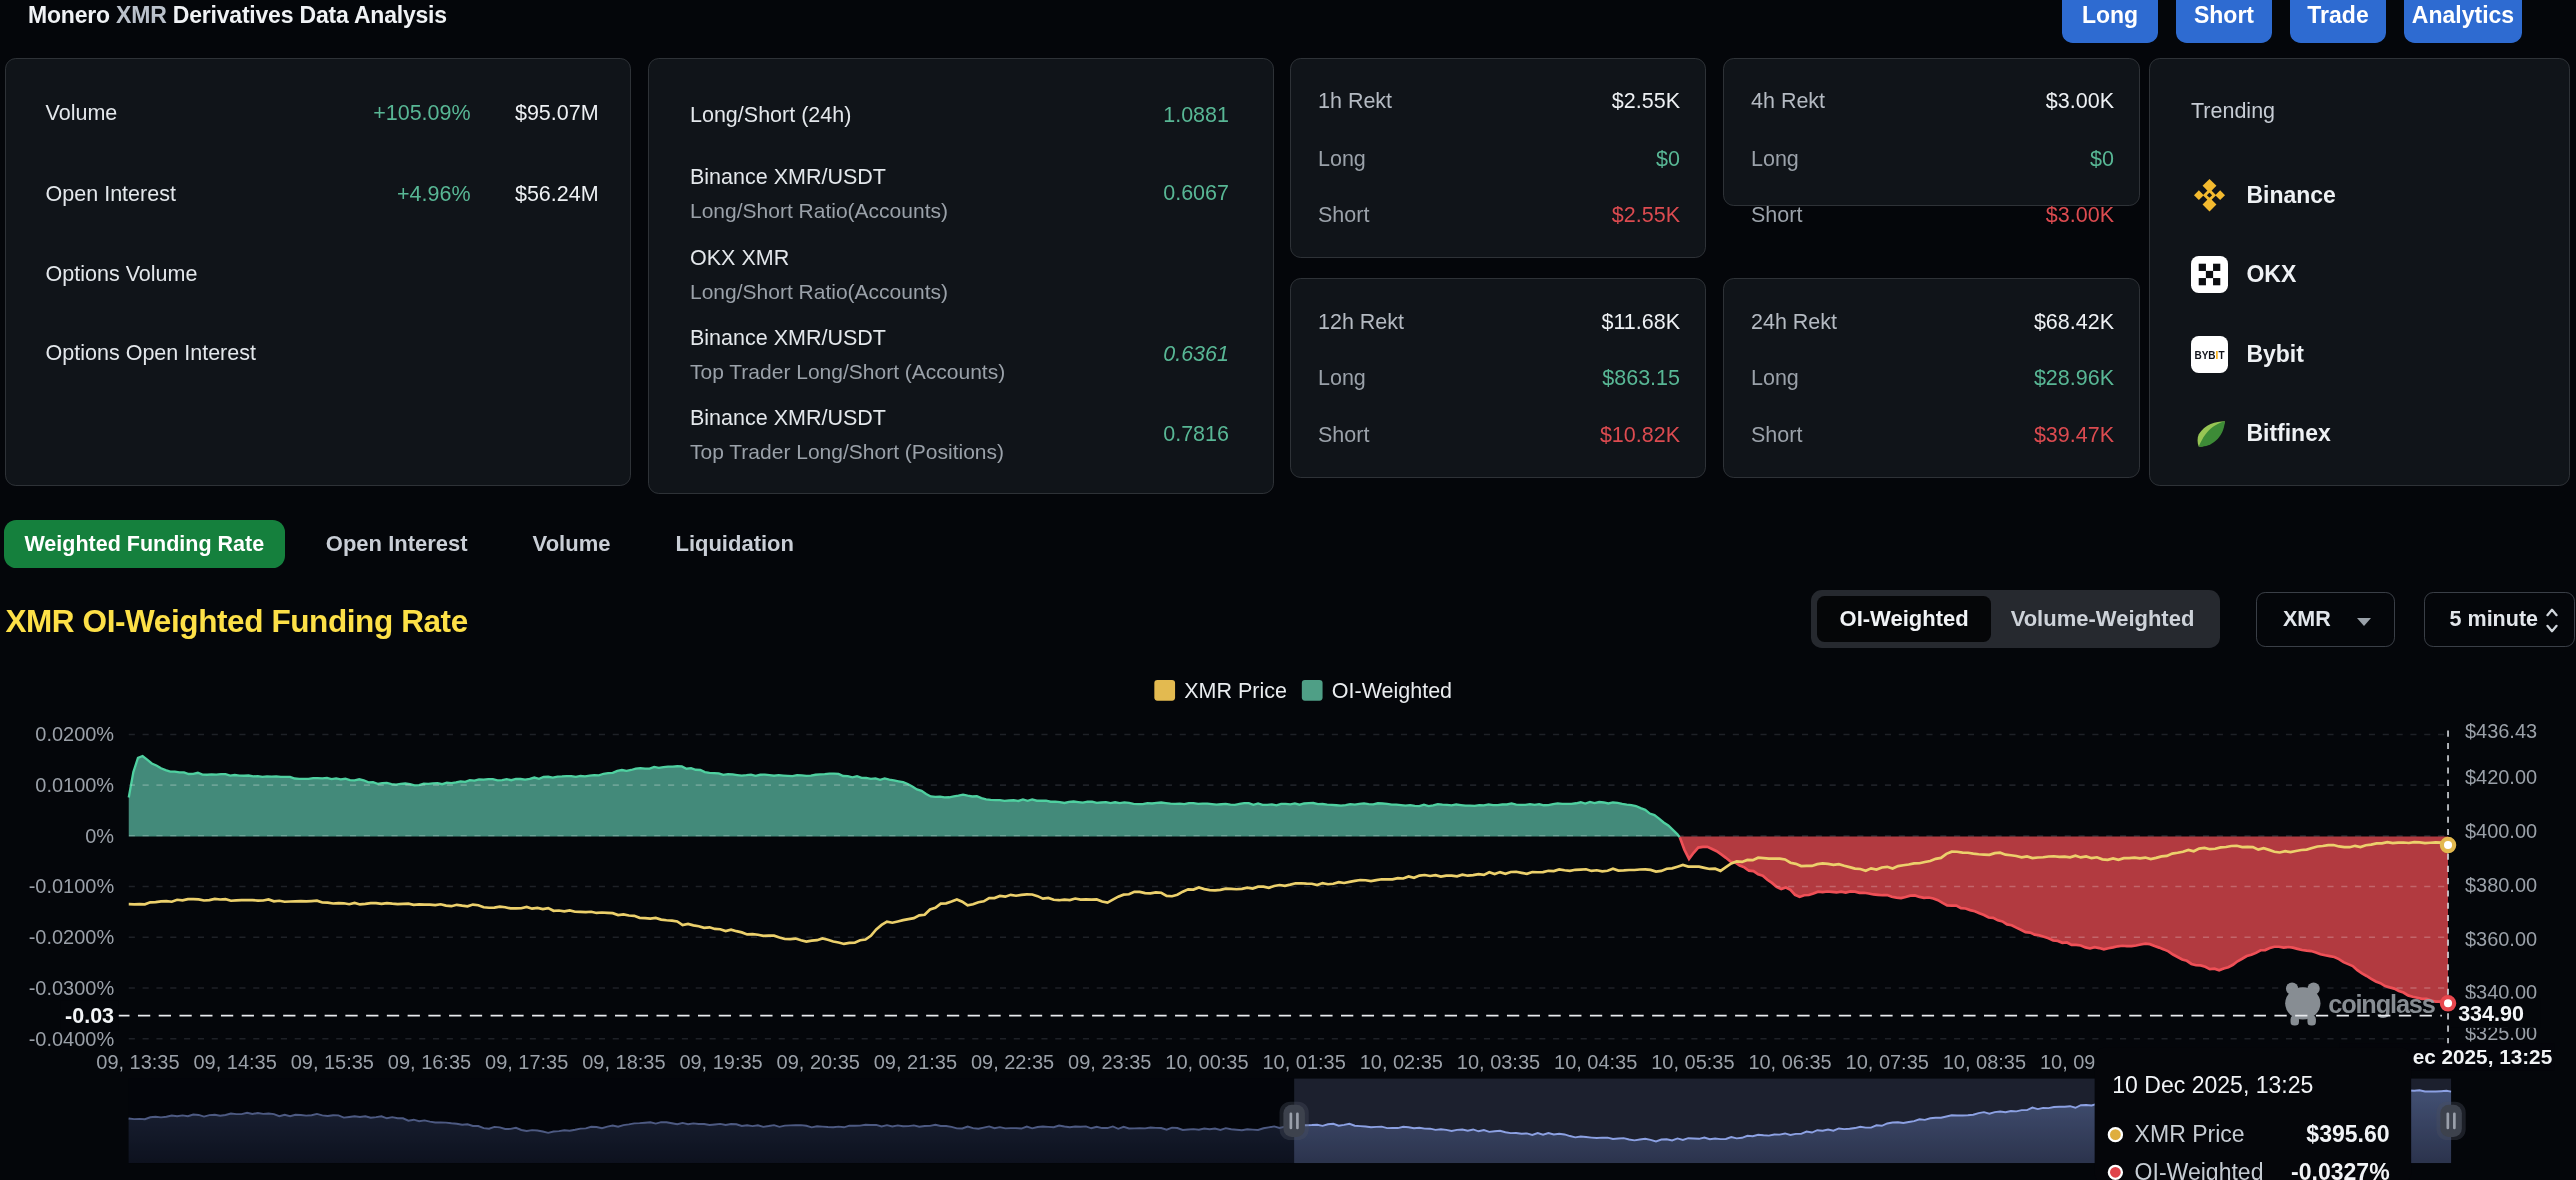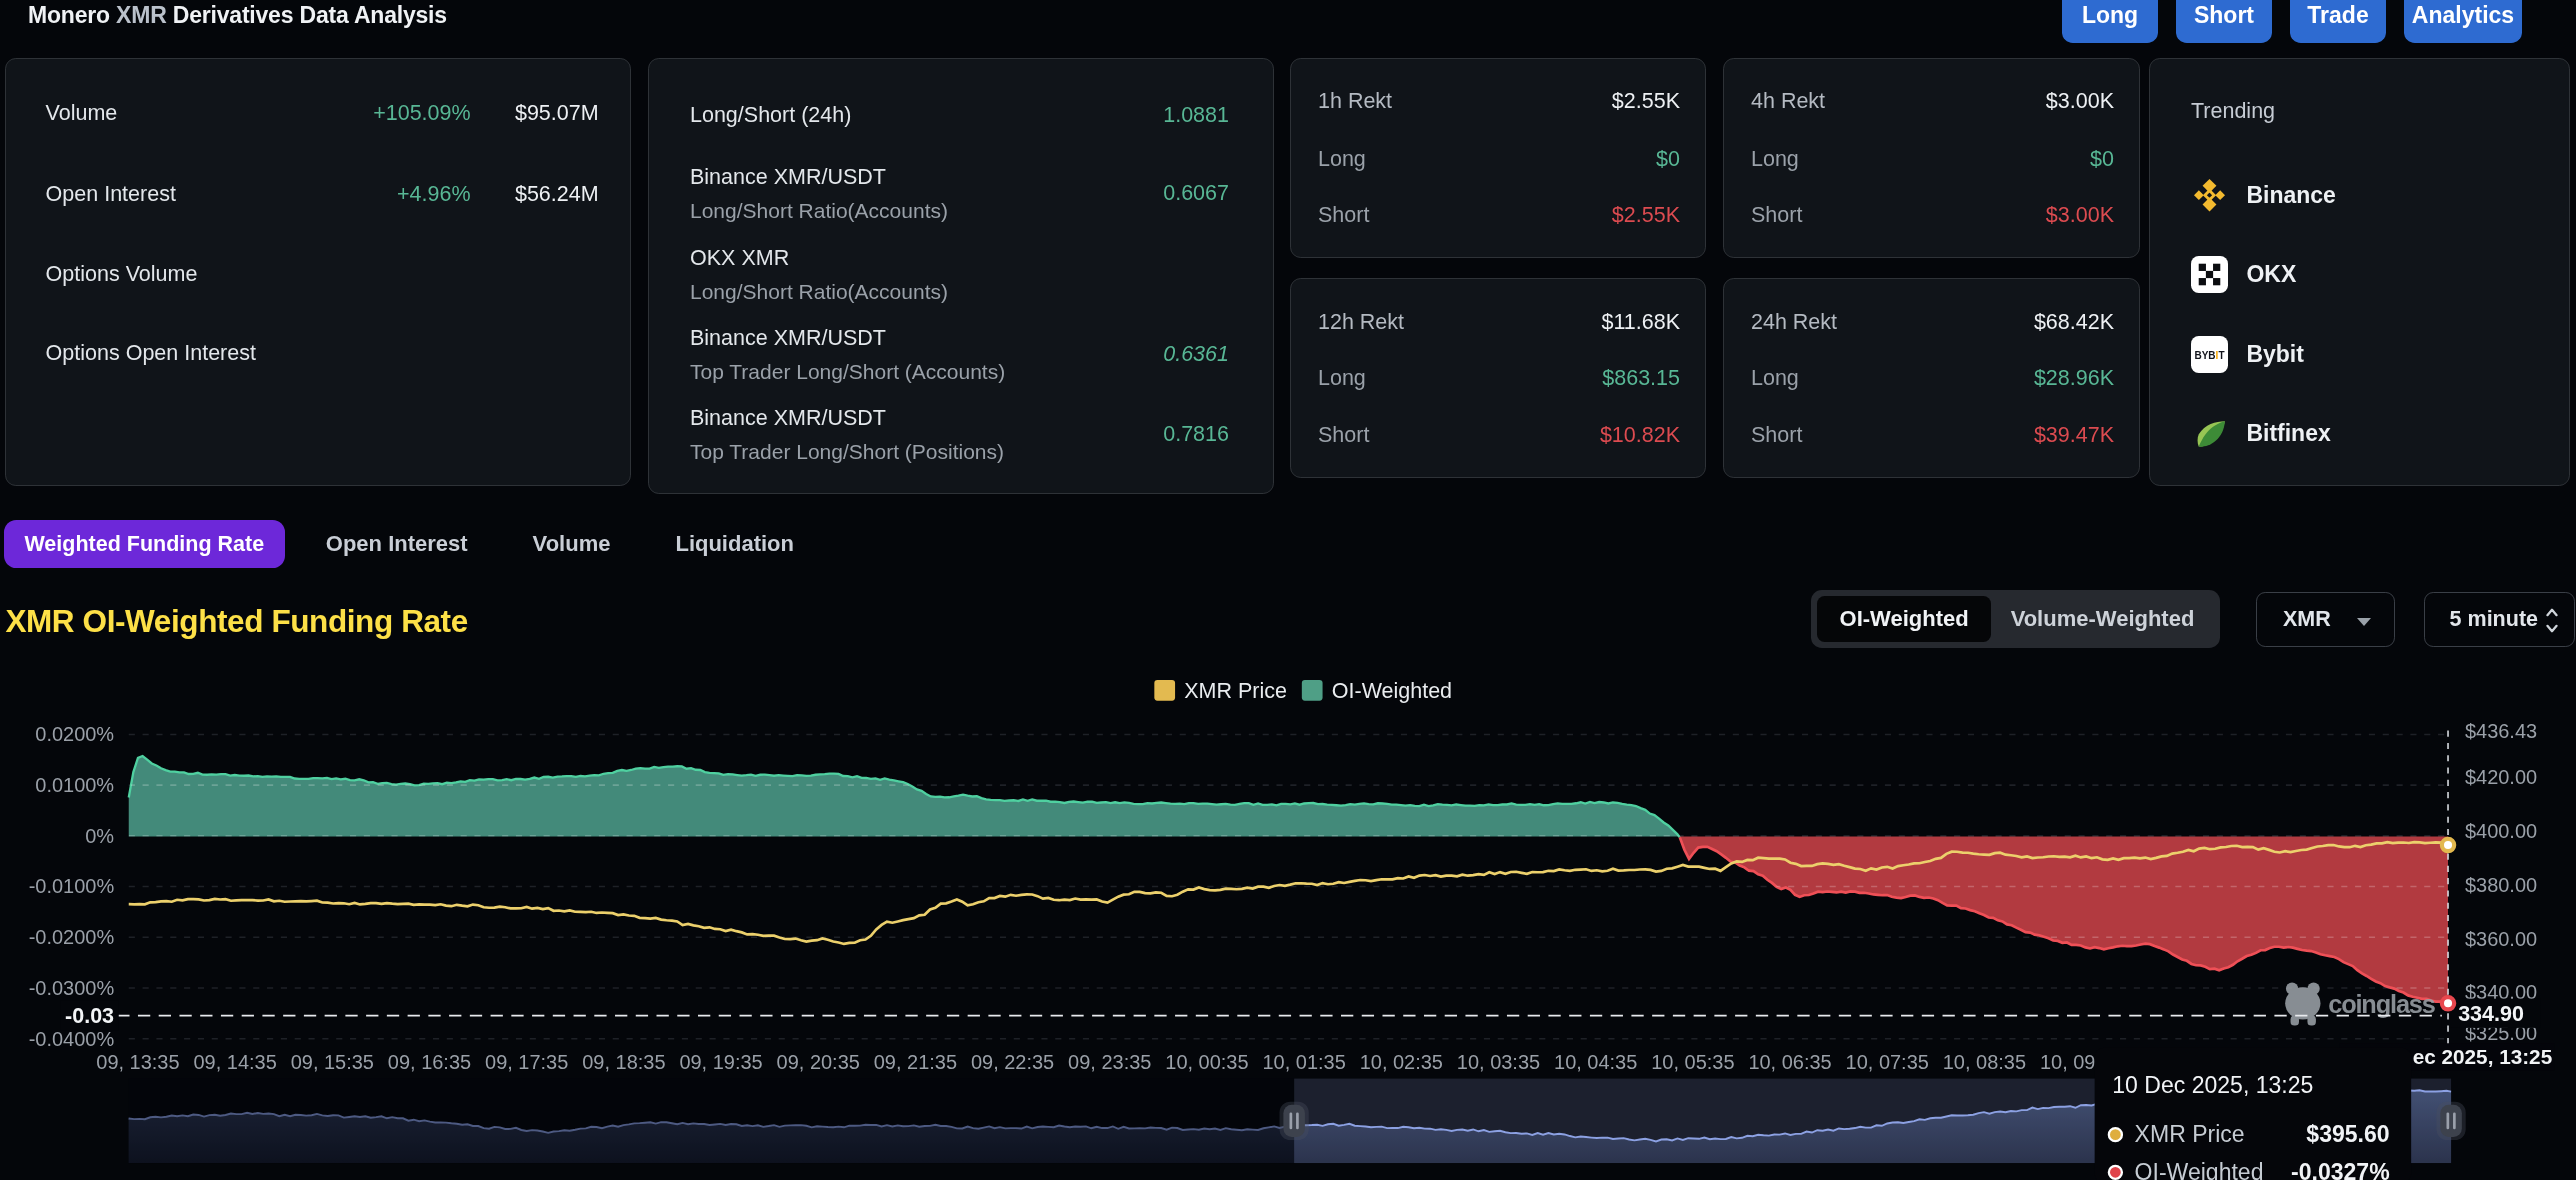--- a/index.html
+++ b/index.html
@@ -4,21 +4,21 @@
   * { margin:0; padding:0; box-sizing:border-box; }
   html,body { width:2576px; height:1180px; overflow:hidden; background:#04060a; font-family:"Liberation Sans", sans-serif; }
   #page { position:relative; width:2576px; height:1180px; background:#04060a; }
   .title { position:absolute; left:28px; top:2.3px; font-size:23px; font-weight:700; color:#f0f2f5; letter-spacing:-0.2px; }
   .title .xmr { color:#bac1cb; }
   .tbtn { position:absolute; top:-12.3px; height:55px; border-radius:10.8px; background:#2e6bd1; color:#fff; font-size:23px; font-weight:700; display:flex; align-items:center; justify-content:center; }
   .card { position:absolute; background:#101419; border:1.5px solid #2e3237; border-radius:10.8px; }
   .c1 { left:4.6px; top:58px; width:626px; height:428px; }
   .c2 { left:648px; top:58px; width:626px; height:436px; }
   .rk1 { left:1290px; top:58px; width:416px; height:200px; }
-  .rk2 { left:1723px; top:58px; width:417px; height:200px; }
+  .rk2 { left:1723px; top:58px; width:417px; height:148px; }
   .rk3 { left:1290px; top:278px; width:416px; height:200px; }
   .rk4 { left:1723px; top:278px; width:417px; height:200px; }
   .tr { left:2149px; top:58px; width:421px; height:428px; }
   .row { position:absolute; left:40px; right:31px; height:34px; display:flex; align-items:center; }
   .row .lb { flex:1; font-size:21.5px; color:#e3e7eb; }
   .row .pct { width:131px; text-align:right; font-size:21.5px; color:#58b795; }
   .row .val { width:128px; text-align:right; font-size:21.5px; color:#eef1f4; font-weight:500; }
   .grp { position:absolute; left:41px; right:44px; }
   .grp .t1 { font-size:21.5px; color:#e3e7eb; }
   .grp .t2 { font-size:21px; color:#9aa1a9; margin-top:8.5px; }
@@ -26,21 +26,21 @@
   .rrow { position:absolute; left:27px; right:25px; height:34px; display:flex; align-items:flex-start; justify-content:space-between; }
   .rrow .rl { font-size:21.5px; color:#b4bac2; }
   .rrow .rl2 { font-size:21.5px; color:#9aa1a9; }
   .rrow .rv { font-size:21.5px; color:#eef1f4; font-weight:500; }
   .green { color:#58b795 !important; }
   .red { color:#dc4b50 !important; }
   .trlabel { position:absolute; left:41px; top:40px; font-size:21.5px; color:#c6ccd4; }
   .exrow { position:absolute; left:41px; height:37px; display:flex; align-items:center; gap:18.4px; }
   .exrow .nm { font-size:23px; font-weight:700; color:#eef1f4; }
   .tabs { position:absolute; left:3.8px; top:520px; height:48px; display:flex; align-items:center; }
-  .pill { width:281px; height:48px; border-radius:12.3px; background:#6d28d9; color:#fff; font-size:21.5px; font-weight:700; display:flex; align-items:center; justify-content:center; }
+  .pill { width:281px; height:48px; border-radius:12.3px; background:#15803d; color:#fff; font-size:21.5px; font-weight:700; display:flex; align-items:center; justify-content:center; }
   .tab { font-size:22px; font-weight:700; color:#c9ced6; }
   .cht { position:absolute; left:5.4px; top:603px; font-size:31.5px; font-weight:800; color:#fde047; letter-spacing:-0.4px; }
   .toggle { position:absolute; left:1811px; top:590px; width:409px; height:58px; background:#26292f; border-radius:10.8px; display:flex; align-items:center; padding:6.1px; }
   .seg1 { width:174px; height:46px; background:#050608; border-radius:7.7px; color:#f1f3f6; font-size:22px; font-weight:600; display:flex; align-items:center; justify-content:center; }
   .seg2 { flex:1; text-align:center; color:#cdd2d9; font-size:22px; font-weight:600; }
   .sel { position:absolute; top:592px; height:55px; border:1.5px solid #3a3f47; border-radius:9.2px; display:flex; align-items:center; color:#e2e6eb; font-size:21.5px; font-weight:600; }
   .sel1 { left:2256px; width:139px; padding-left:26px; }
   .sel2 { left:2424px; width:151px; padding-left:24.6px; }
   .caret { width:0; height:0; border-left:7px solid transparent; border-right:7px solid transparent; border-top:8.5px solid #9aa1a9; position:absolute; right:23px; top:24.6px; }
   .udsvg { position:absolute; right:15.4px; top:13px; }

